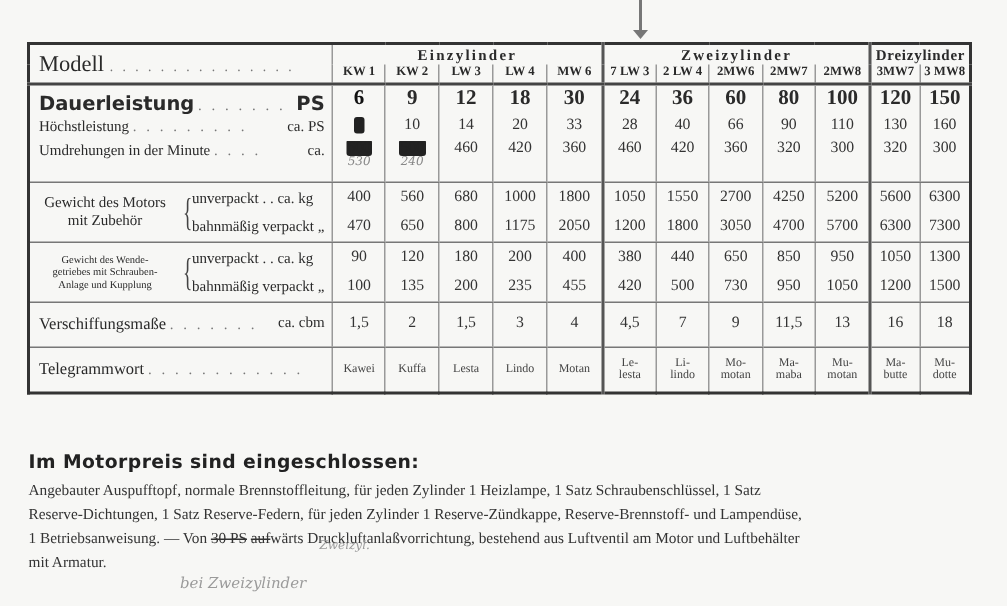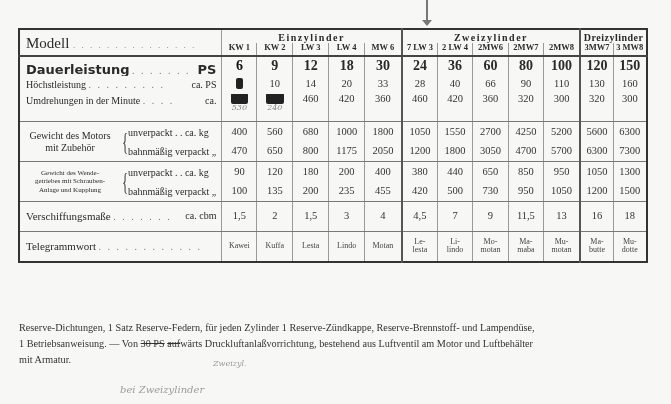--- a/index.html
+++ b/index.html
@@ -339,21 +339,23 @@
             <div>butte</div>
           </td>
       <td class="tele">
             <div>Mu-</div>
             <div>dotte</div>
           </td>
     </tr>
   </tbody>
     </table>
 
+  <div class="notes-title">Im Motorpreis sind eingeschlossen:</div>
   <div class="notes-text">
+    <div>Angebauter Auspufftopf, normale Brennstoffleitung, für jeden Zylinder 1 Heizlampe, 1 Satz Schraubenschlüssel, 1 Satz</div>
     <div>Reserve-Dichtungen, 1 Satz Reserve-Federn, für jeden Zylinder 1 Reserve-Zündkappe, Reserve-Brennstoff- und Lampendüse,</div>
     <div>
       <span>1 Betriebsanweisung. — Von </span><span class="strike">30 PS</span>
       <span class="strike">auf</span><span>wärts Druckluftanlaßvorrichtung, bestehend aus Luftventil am Motor und Luftbehälter</span>
     </div>
     <div>mit Armatur.</div>
   </div>
   <div class="hw hw-above">Zweizyl.</div>
   <div class="hw hw-bottom">bei Zweizylinder</div>
 </div>

